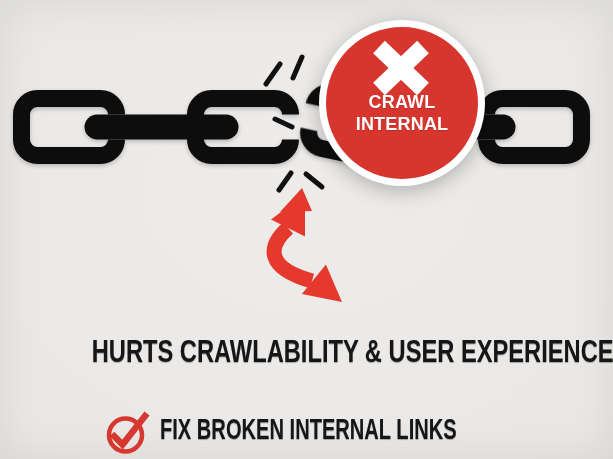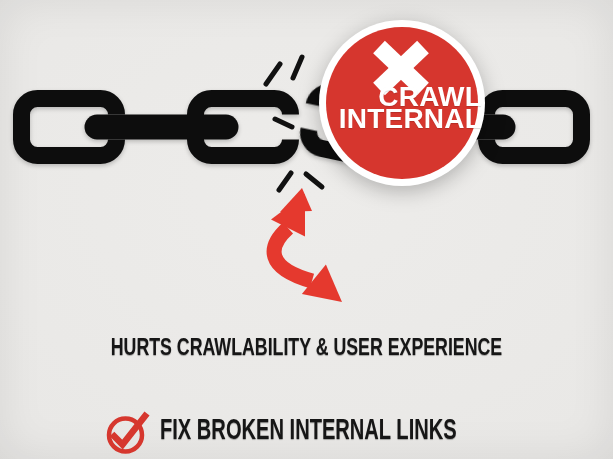--- a/index.html
+++ b/index.html
@@ -6,28 +6,28 @@
   body{font-family:"Liberation Sans","DejaVu Sans",sans-serif;background:#cfcecc;}
   .canvas{
     position:relative;width:613px;height:459px;overflow:hidden;
     background:radial-gradient(125% 125% at 50% 42%, #edecea 0%, #e9e8e6 55%, #dedddb 100%);
     box-shadow:inset 0 0 46px rgba(0,0,0,0.08);
   }
   .art{position:absolute;left:0;top:0;}
   .chain{filter:drop-shadow(0 2px 2px rgba(0,0,0,0.22));}
   .badge-shadow{filter:drop-shadow(0 5px 10px rgba(0,0,0,0.25));}
   .badge-text{
-    position:absolute;left:322px;top:86px;width:160px;
-    text-align:right;color:#ffffff;font-weight:bold;
-    font-size:28px;line-height:21.5px;letter-spacing:0.2px;
+    position:absolute;left:322px;top:92px;width:160px;
+    text-align:center;color:#ffffff;font-weight:bold;
+    font-size:18px;line-height:21.5px;letter-spacing:0.2px;
     text-shadow:0 1px 1px rgba(0,0,0,0.15);
   }
   .caption{
     position:absolute;left:0;top:333px;width:613px;text-align:center;
-    color:#161616;font-weight:bold;font-size:24px;white-space:nowrap;
+    color:#161616;font-weight:bold;font-size:32px;white-space:nowrap;
   }
   .caption .squeeze{
     display:inline-block;transform:scaleX(0.74);transform-origin:50% 50%;
     text-shadow:0 1px 1px rgba(0,0,0,0.30);
   }
   .footer-icon{position:absolute;left:105px;top:410px;}
   .footer-text{
     position:absolute;left:160px;top:412px;color:#161616;font-weight:bold;
     font-size:30px;white-space:nowrap;display:inline-block;
     transform:scaleX(0.67);transform-origin:left center;

